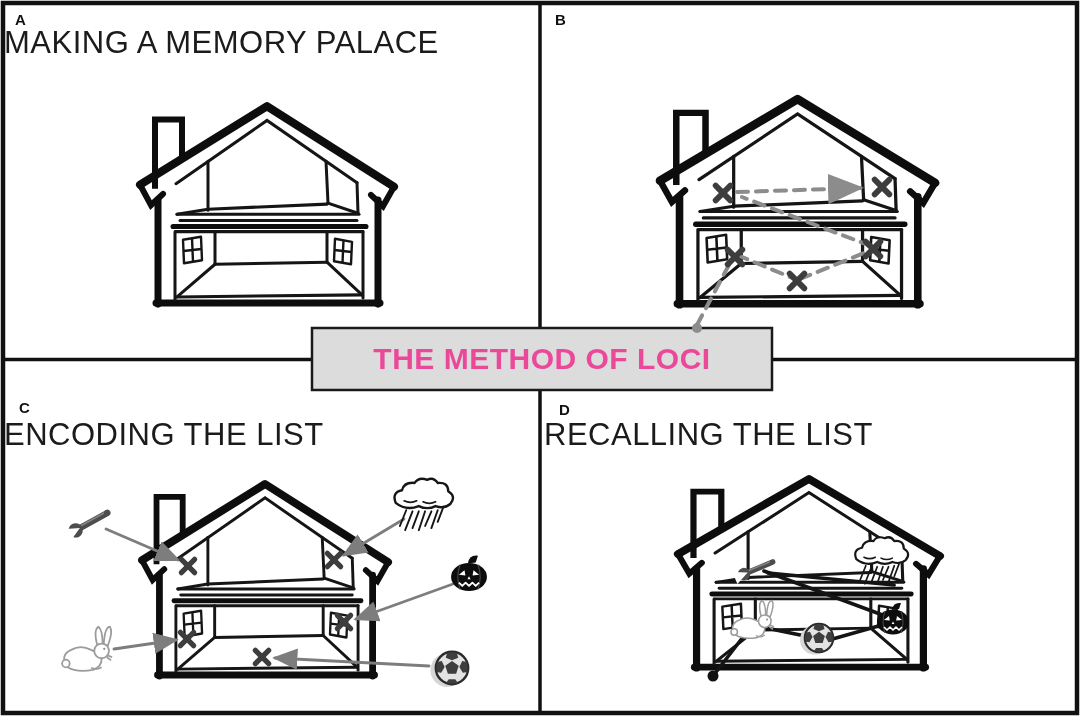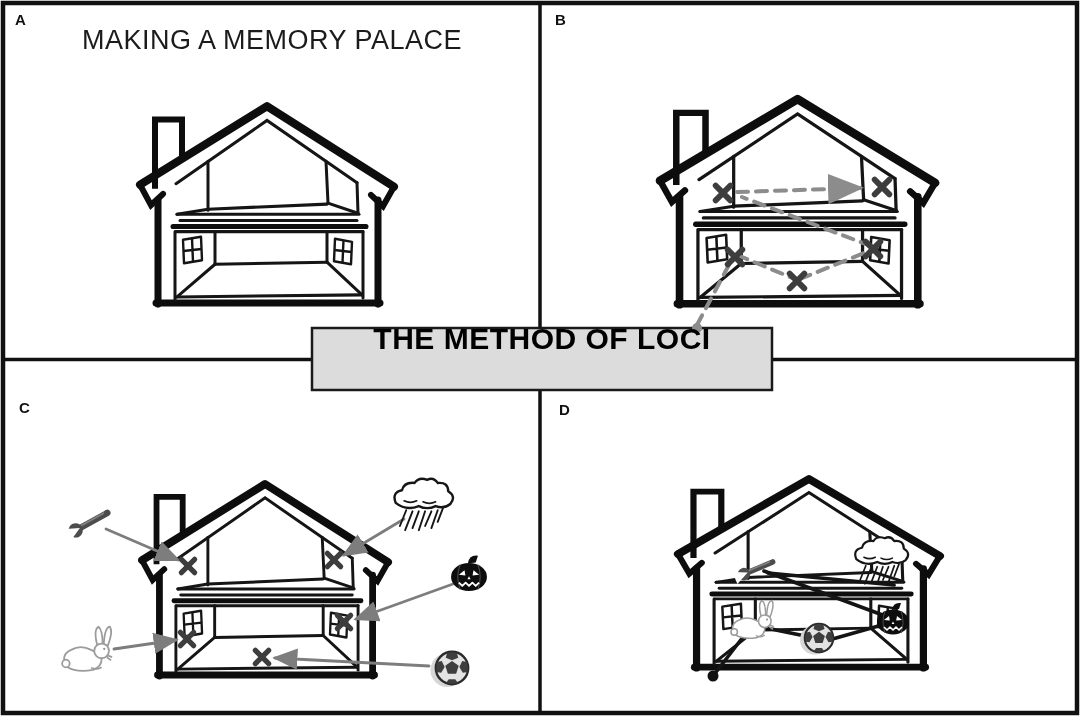--- a/index.html
+++ b/index.html
@@ -5,27 +5,27 @@
   html,body{margin:0;padding:0;background:#fff;}
   .canvas{
     position:relative;width:1080px;height:716px;background:#fff;
     font-family:"Liberation Sans",sans-serif;overflow:hidden;
   }
   .art{position:absolute;left:0;top:0;}
   .panel-label{
     position:absolute;font-weight:700;font-size:15px;color:#111;line-height:1;
   }
   .panel-title{
-    position:absolute;font-size:27px;font-weight:400;color:#1b1b1b;
-    text-align:center;letter-spacing:0.5px;line-height:1.1;white-space:nowrap;
+    position:absolute;font-size:31px;font-weight:400;color:#1b1b1b;
+    letter-spacing:0.5px;line-height:1.1;white-space:nowrap;
   }
   .center-box-text{
-    position:absolute;left:312px;top:308px;width:460px;height:62px;
+    position:absolute;left:312px;top:328px;width:460px;height:62px;
     line-height:62px;text-align:center;font-weight:700;font-size:30px;
-    color:#000000;letter-spacing:0.5px;
+    color:#ec4899;letter-spacing:0.5px;
   }
 </style>
 </head>
 <body>
 
 <div class="canvas">
 
 <svg class="art" width="1080" height="716" viewBox="0 0 1080 716">
   <defs>
 
@@ -203,16 +203,18 @@
     <use href="#icon-pumpkin" transform="translate(893,622) scale(1.0)"></use>
   </g>
 </svg>
 
 <div class="panel-label" style="left:15px;top:12px">A</div>
 <div class="panel-label" style="left:555px;top:12px">B</div>
 <div class="panel-label" style="left:19px;top:400px">C</div>
 <div class="panel-label" style="left:559px;top:402px">D</div>
 
 <div class="panel-title" style="left:4px;top:26px;width:536px">MAKING A MEMORY PALACE</div>
+<div class="panel-title" style="left:4px;top:418px;width:536px">ENCODING THE LIST</div>
+<div class="panel-title" style="left:544px;top:418px;width:532px">RECALLING THE LIST</div>
 
 <div class="center-box-text">THE METHOD OF LOCI</div>
 
 </div>
 
 </body></html>

